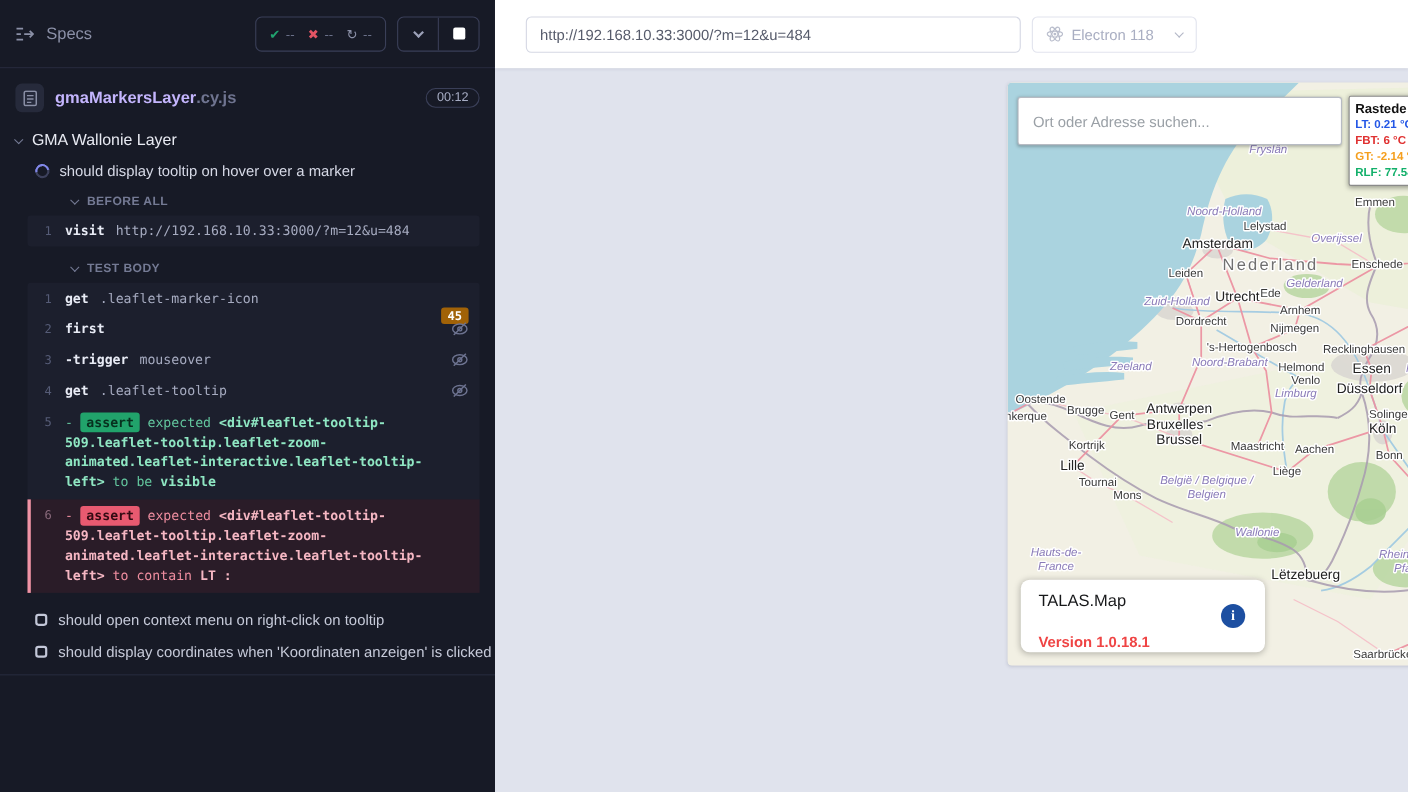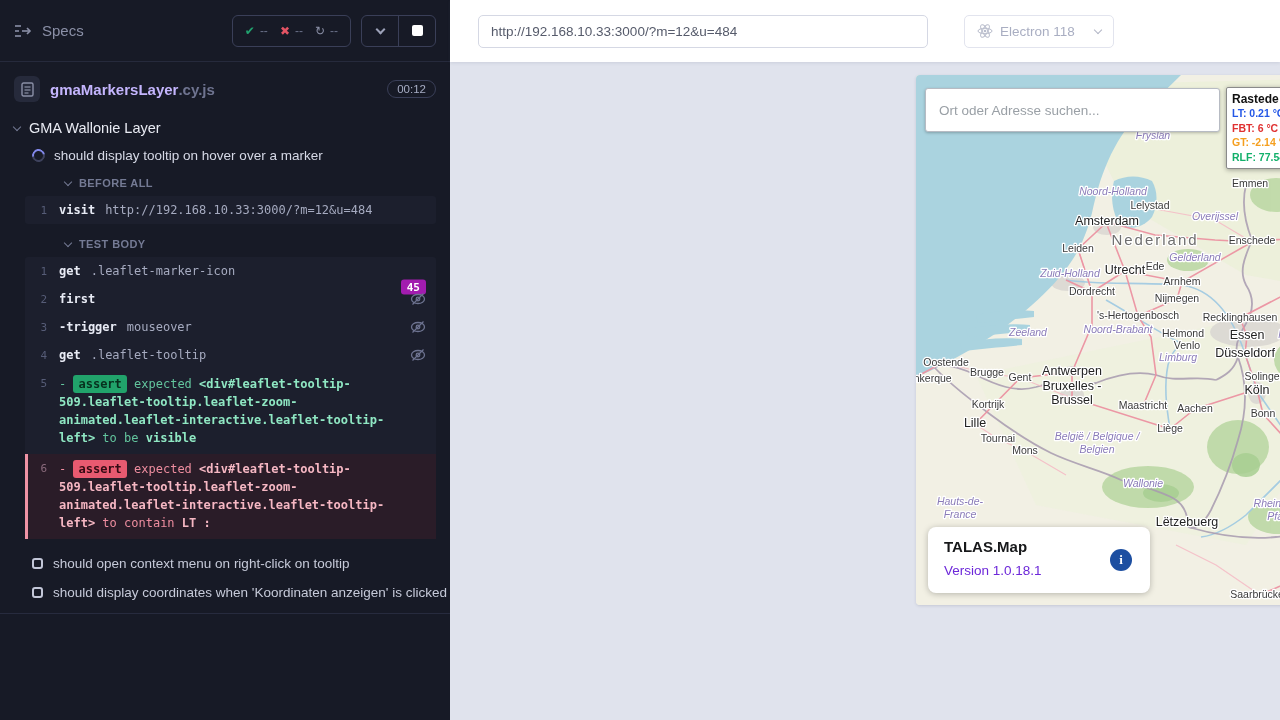--- a/index.html
+++ b/index.html
@@ -34,21 +34,21 @@
   .test-row { display:flex; align-items:center; gap:9px; padding:12px 0 0 32px; font-size:13.5px; color:#d6d9e6; }
   .spinner { width:13px; height:13px; border-radius:50%; border:2.5px solid #3d415c; border-left-color:#8187e8; border-top-color:#8187e8; transform:rotate(35deg); flex:none; }
   .hook-label { display:flex; align-items:center; gap:8px; padding:14px 0 0 46px; font-size:11px; font-weight:bold; letter-spacing:.4px; color:#747a94;margin-left:19px; }
 
   .cmd-block { margin:7px 14px 0 25px; background:#1c1f2d; border-radius:3px; }
   .cmd-row { position:relative; display:flex; align-items:center; min-height:28px; font-family:"DejaVu Sans Mono",monospace; font-size:12px; }
   .cmd-n { width:34px; text-align:right; padding-right:12px; color:#565c77; font-size:11px; flex:none; }
   .cmd-method { font-weight:bold; color:#e8ebf5; margin-right:10px; white-space:pre; }
   .cmd-args { color:#a6abc0; }
   .cmd-right { position:absolute; right:10px; top:50%; transform:translateY(-50%); display:flex; align-items:center; }
-  .cmd-count { background:#a21caf; color:#ffffff; font-weight:bold; font-size:11px; border-radius:3px; padding:1px 6px;margin-top:32px; }
+  .cmd-count { background:#a16207; color:#ffffff; font-weight:bold; font-size:11px; border-radius:3px; padding:1px 6px;margin-top:32px; }
   .assert-row { align-items:flex-start; padding:6px 12px 7px 0; }
   .assert-row .cmd-n { padding-top:2px; }
   .assert-text { line-height:18px; width:352px; }
   .assert-badge { display:inline-block; border-radius:3px; padding:0 5px; font-weight:bold; }
   .assert-passed .assert-text { color:#63c69e; }
   .assert-passed .assert-text b { color:#8fe7c3; }
   .assert-passed .assert-badge { background:#21a36b; color:#07301e; }
   .assert-failed { background:#2a1c28; border-left:3px solid #ef93a5; }
   .assert-failed .cmd-n { width:31px; color:#8a6a7c; }
   .assert-failed .assert-text { color:#ee8d9f; }
@@ -59,21 +59,21 @@
   .pending-row { display:flex; align-items:center; gap:10px; padding:7px 0 7px 32px; font-size:13.5px; color:#c6cad9; }
   .pending-icon { width:11px; height:11px; border:2px solid #c3c7d8; border-radius:3px; flex:none; }
   .rep-divider { border-bottom:1px solid #272b3e; margin-top:6px; }
 
   
   .browser-pane { width:830px; height:720px; background:#e0e3ed; position:relative; }
   .topbar { height:62px; background:#ffffff; display:flex; align-items:center; padding:0 18px 0 28px; gap:10px; box-shadow:0 1px 3px rgba(90,95,120,.15); position:relative; z-index:10; }
   .url-box { width:450px; height:33px; border:1px solid #d5d8e4; border-radius:5px; display:flex; align-items:center; padding:0 12px; }
   .url-box input { border:none; outline:none; width:100%; font-size:13.5px; color:#565b6b; font-family:"Liberation Sans",sans-serif; background:transparent; }
   .select-box { height:33px; border:1px solid #e2e4ee; border-radius:5px; display:flex; align-items:center; gap:7px; padding:0 12px; color:#a9aec2; font-size:13.5px; }
-  .browser-select { width:150px;margin-left:26px; }
+  .browser-select { width:150px; }
   .viewport-box { width:166px; color:#565b6b; margin-left:auto; }
   .viewport-zoom { color:#9096a8; }
   .chev-gray { width:6px; height:6px; border-right:1.6px solid #b2b6c6; border-bottom:1.6px solid #b2b6c6; transform:rotate(45deg); margin-top:-3px; margin-left:auto; }
 
   
   .map-wrap { position:absolute; left:466px; top:75px; width:796px; height:530px; background:#f2f0e4; border-radius:4px; overflow:hidden; box-shadow:0 1px 3px rgba(90,95,120,.2); }
   .map-wrap svg.basemap { position:absolute; inset:0; }
   text.lbl-city   { font-size:10.5px; fill:#3a3a3a; }
   text.lbl-cityL  { font-size:12.5px; fill:#222222; }
   text.lbl-region { font-size:10.5px; fill:#8a7bb8; font-style:italic; }
@@ -83,22 +83,22 @@
   .search-box { position:absolute; left:9px; top:13px; width:295px; height:44px; background:#ffffff; border:1px solid #b7bbc3; border-radius:3px; box-shadow:0 1px 3px rgba(0,0,0,.25); display:flex; align-items:center; z-index:4; }
   .search-box input { border:none; outline:none; width:100%; padding:0 13px; font-size:13.5px; color:#444; background:transparent; }
   .search-box input::placeholder { color:#9aa0a6; }
 
   .map-tooltip { position:absolute; left:310px; top:12px; width:72px; background:#ffffff; border:1px solid #8a8a8a; border-radius:2px; box-shadow:0 1px 5px rgba(0,0,0,.35); padding:4px 5px; z-index:6; }
   .map-tooltip:after { content:""; position:absolute; right:-6px; top:36px; width:10px; height:10px; background:#fff; border-right:1px solid #8a8a8a; border-top:1px solid #8a8a8a; transform:rotate(45deg); }
   .tt-title { font-size:12px; font-weight:bold; color:#111; }
   .tt-row { font-size:10.5px; font-weight:bold; line-height:14.5px; white-space:nowrap; }
 
   .version-box { position:absolute; left:12px; top:452px; width:222px; height:66px; background:#ffffff; border-radius:8px; box-shadow:0 1px 6px rgba(0,0,0,.25); padding:11px 16px; z-index:6; }
-  .vb-title { font-size:15px; font-weight:bold; color:#17181a; }
-  .vb-version { font-size:13.5px; color:#6d28d9; margin-top:8px; }
+  .vb-title { font-size:15px; font-weight:normal; color:#17181a; }
+  .vb-version { font-size:13.5px; color:#ef4444; margin-top:21px;font-weight:bold; }
   .info-icon { position:absolute; right:18px; top:22px; width:22px; height:22px; border-radius:50%; background:#1d4fa1; color:#fff; font-weight:bold; font-size:13px; display:flex; align-items:center; justify-content:center; font-family:"Liberation Serif",serif; }
 </style>
 </head>
 <body>
 
 <div class="app">
 
   <div class="reporter">
     <div class="rep-header">
       <div class="specs-toggle">

